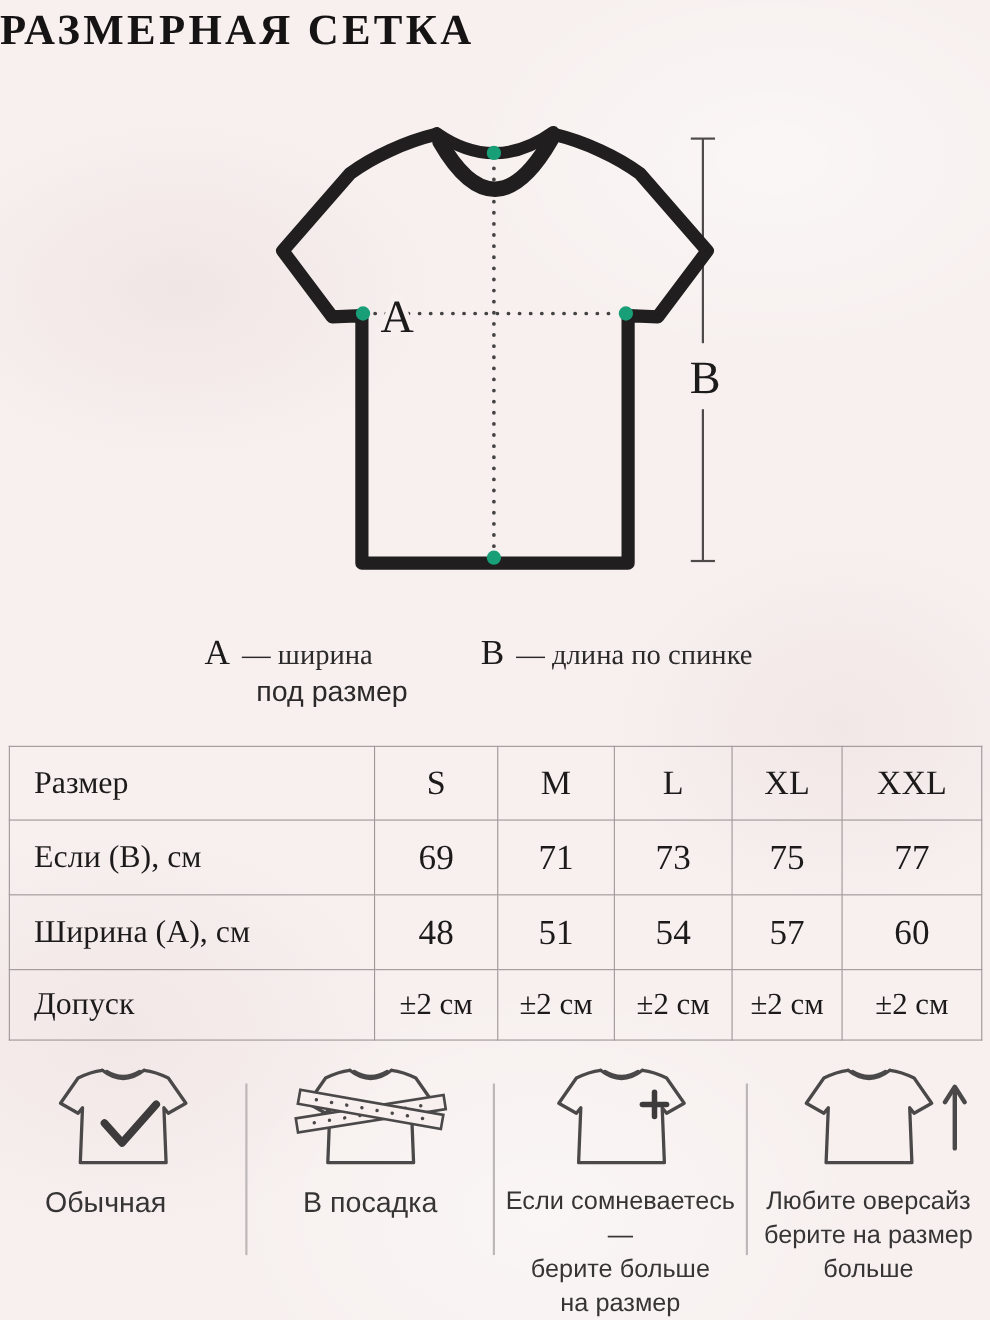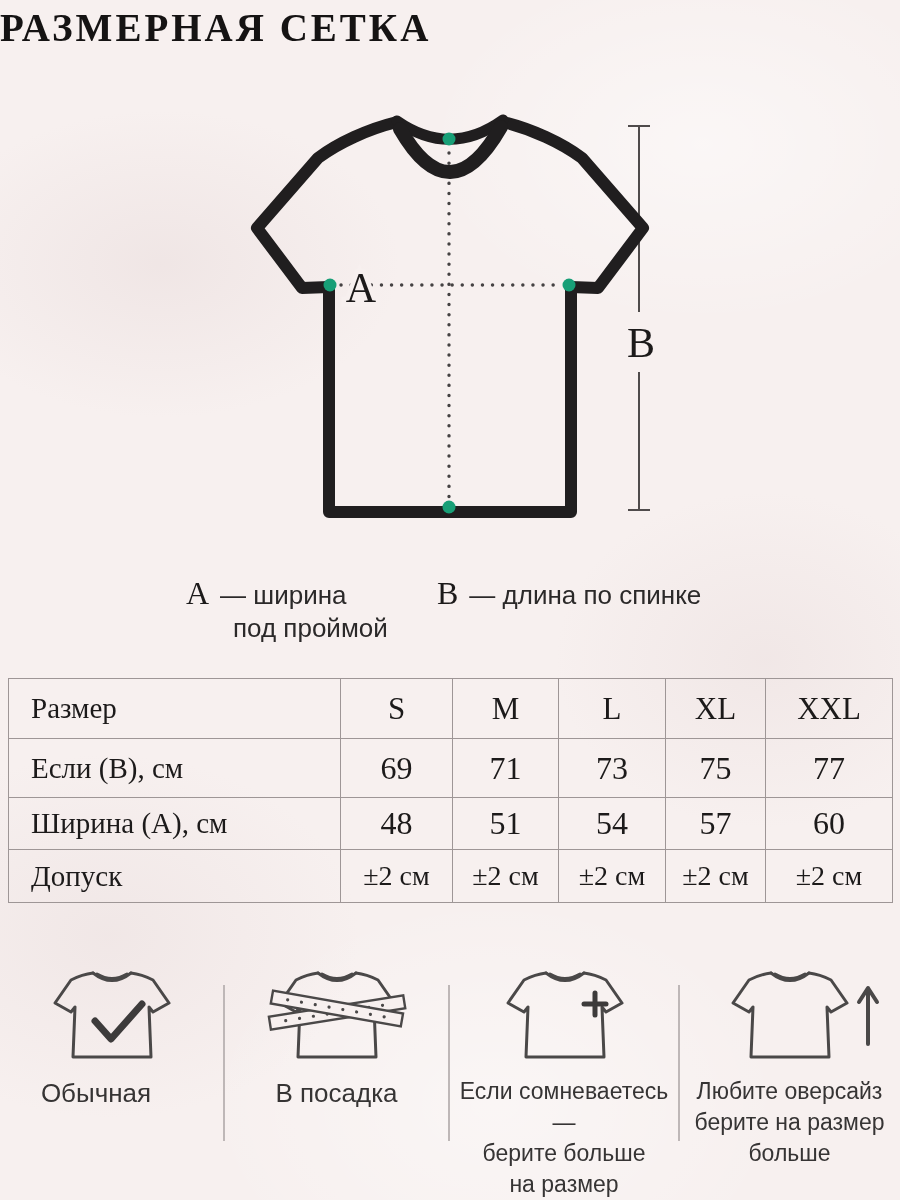--- a/index.html
+++ b/index.html
@@ -24,36 +24,36 @@
     font-size:39px;font-weight:600;letter-spacing:3px;
     color:#151313;
   }
   svg text{font-family:"Liberation Serif", serif;}
 
   
   .legend-a{position:absolute;left:186px;top:575px;}
   .legend-b{position:absolute;left:437px;top:575px;}
   .legend-line{display:flex;align-items:baseline;gap:11px;height:36px;}
   .legend-letter{font-family:"Liberation Serif", serif;font-size:32px;color:#1c1a1a;}
-  .legend-text{font-size:26px;color:#2b2929;}
+  .legend-text{font-size:26px;color:#2b2929;font-family:Liberation Serif, serif;}
   .legend-line2{margin-left:47px;font-size:26px;color:#2b2929;margin-top:2px;}
 
   
   table.size-table{
     position:absolute;left:8px;top:678px;
     width:884px;height:224px;
     border-collapse:collapse;table-layout:fixed;
   }
   .size-table td,.size-table th{
     border:1.5px solid #9e9696;
     font-family:"Liberation Serif", serif;
     font-weight:normal;
     vertical-align:middle;
     text-align:center;
-    padding:4px;
+    padding:15px;
     color:#1c1a1a;
   }
   .size-table .row-label{text-align:left;padding-left:22px;font-size:29px;}
   .size-table .size-head{font-size:31px;}
   .size-table .val{font-size:32px;}
   .size-table .tol{font-size:28px;}
 
   
   .fit-divider{position:absolute;top:985px;width:2px;height:156px;background:#beb7b7;}
   .fit-icon{position:absolute;top:966px;}
@@ -102,21 +102,21 @@
 
     <text x="361" y="302" font-size="42" text-anchor="middle" fill="#1c1a1a" stroke="#f7f0ef" stroke-width="9" paint-order="stroke">A</text>
     <text x="641" y="357" font-size="42" text-anchor="middle" fill="#1c1a1a">B</text>
   </svg>
 
   <div class="legend-a">
     <div class="legend-line">
       <span class="legend-letter">А</span>
       <span class="legend-text">— ширина</span>
     </div>
-    <div class="legend-line2">под проймой</div>
+    <div class="legend-line2">под размер</div>
   </div>
   <div class="legend-b">
     <div class="legend-line">
       <span class="legend-letter">В</span>
       <span class="legend-text">— длина по спинке</span>
     </div>
   </div>
 
   <table class="size-table">
     <colgroup>

